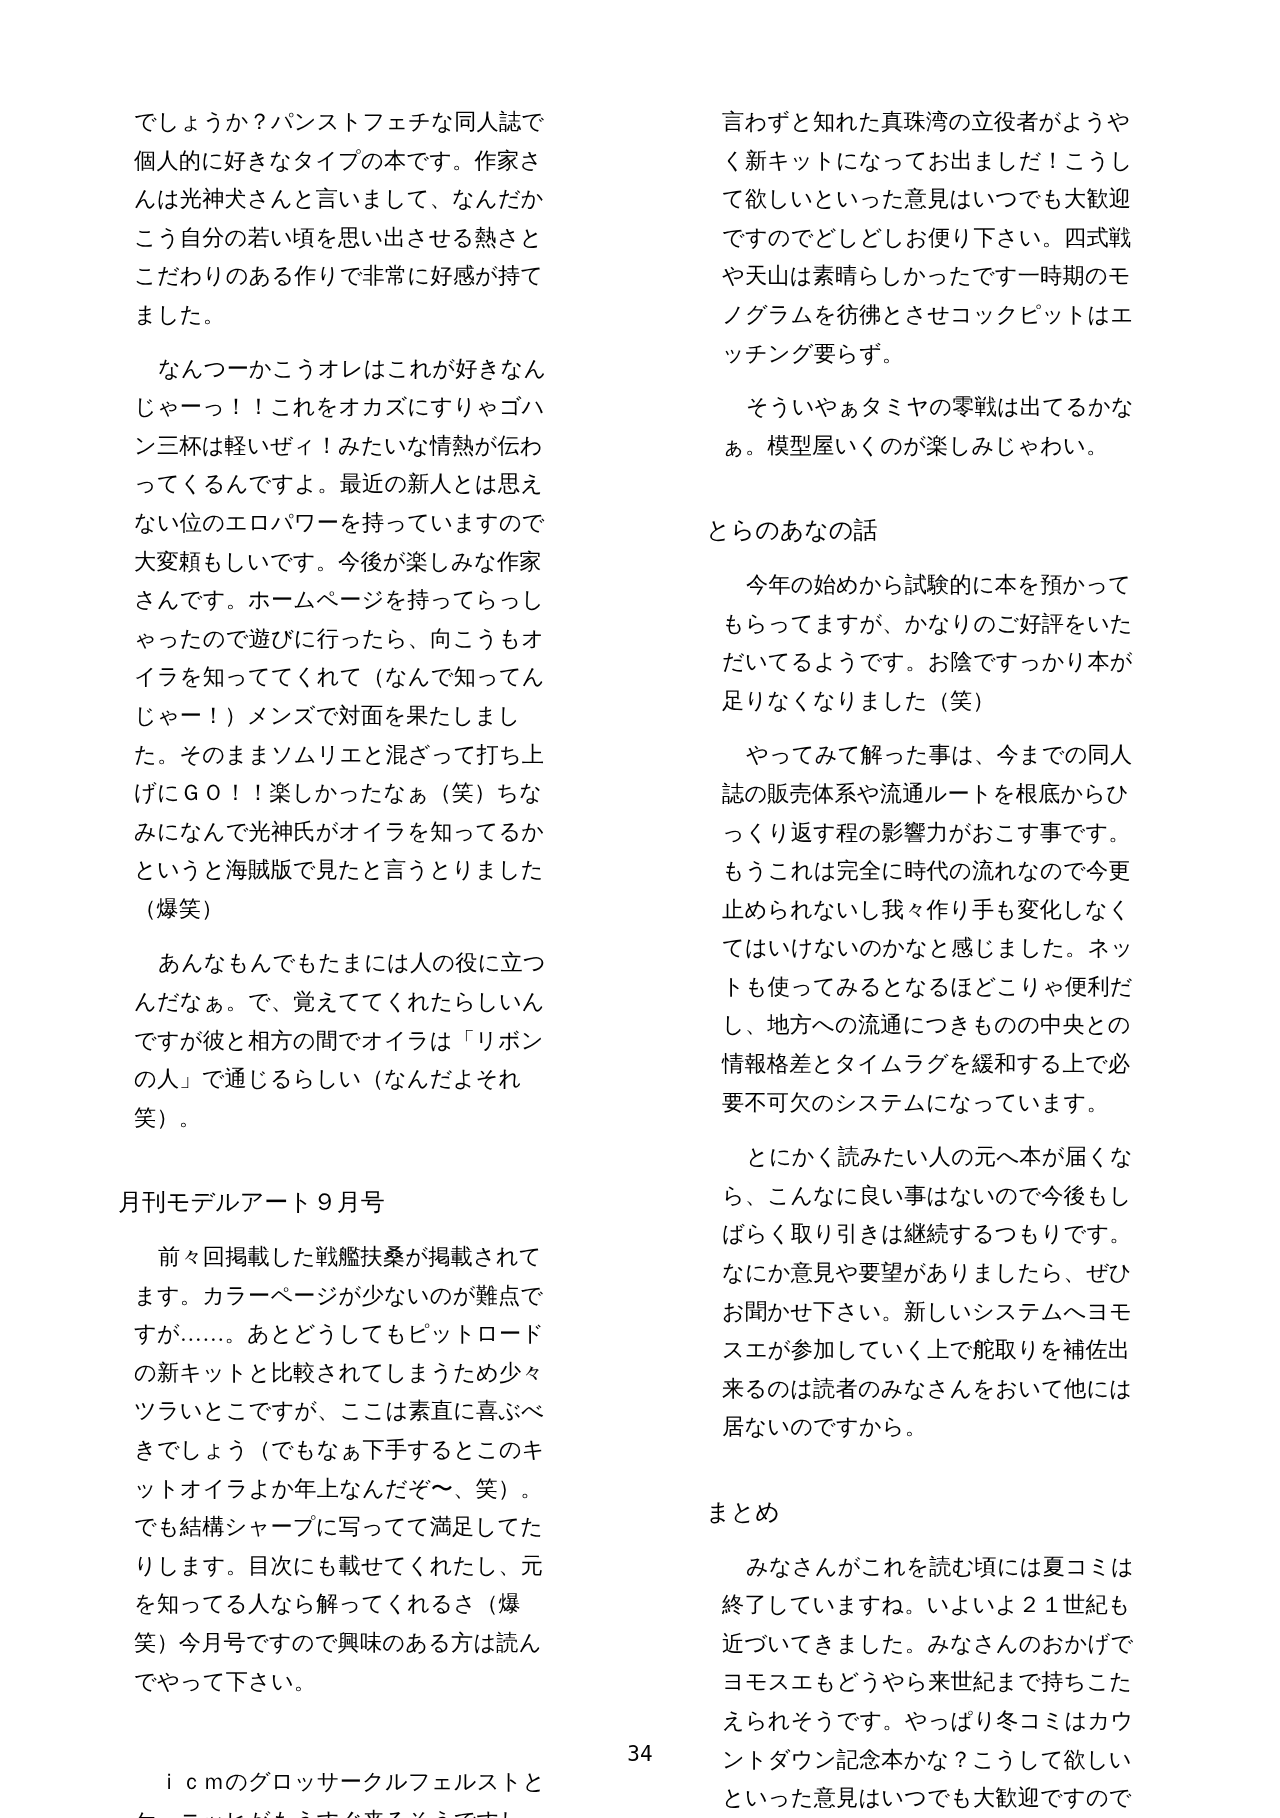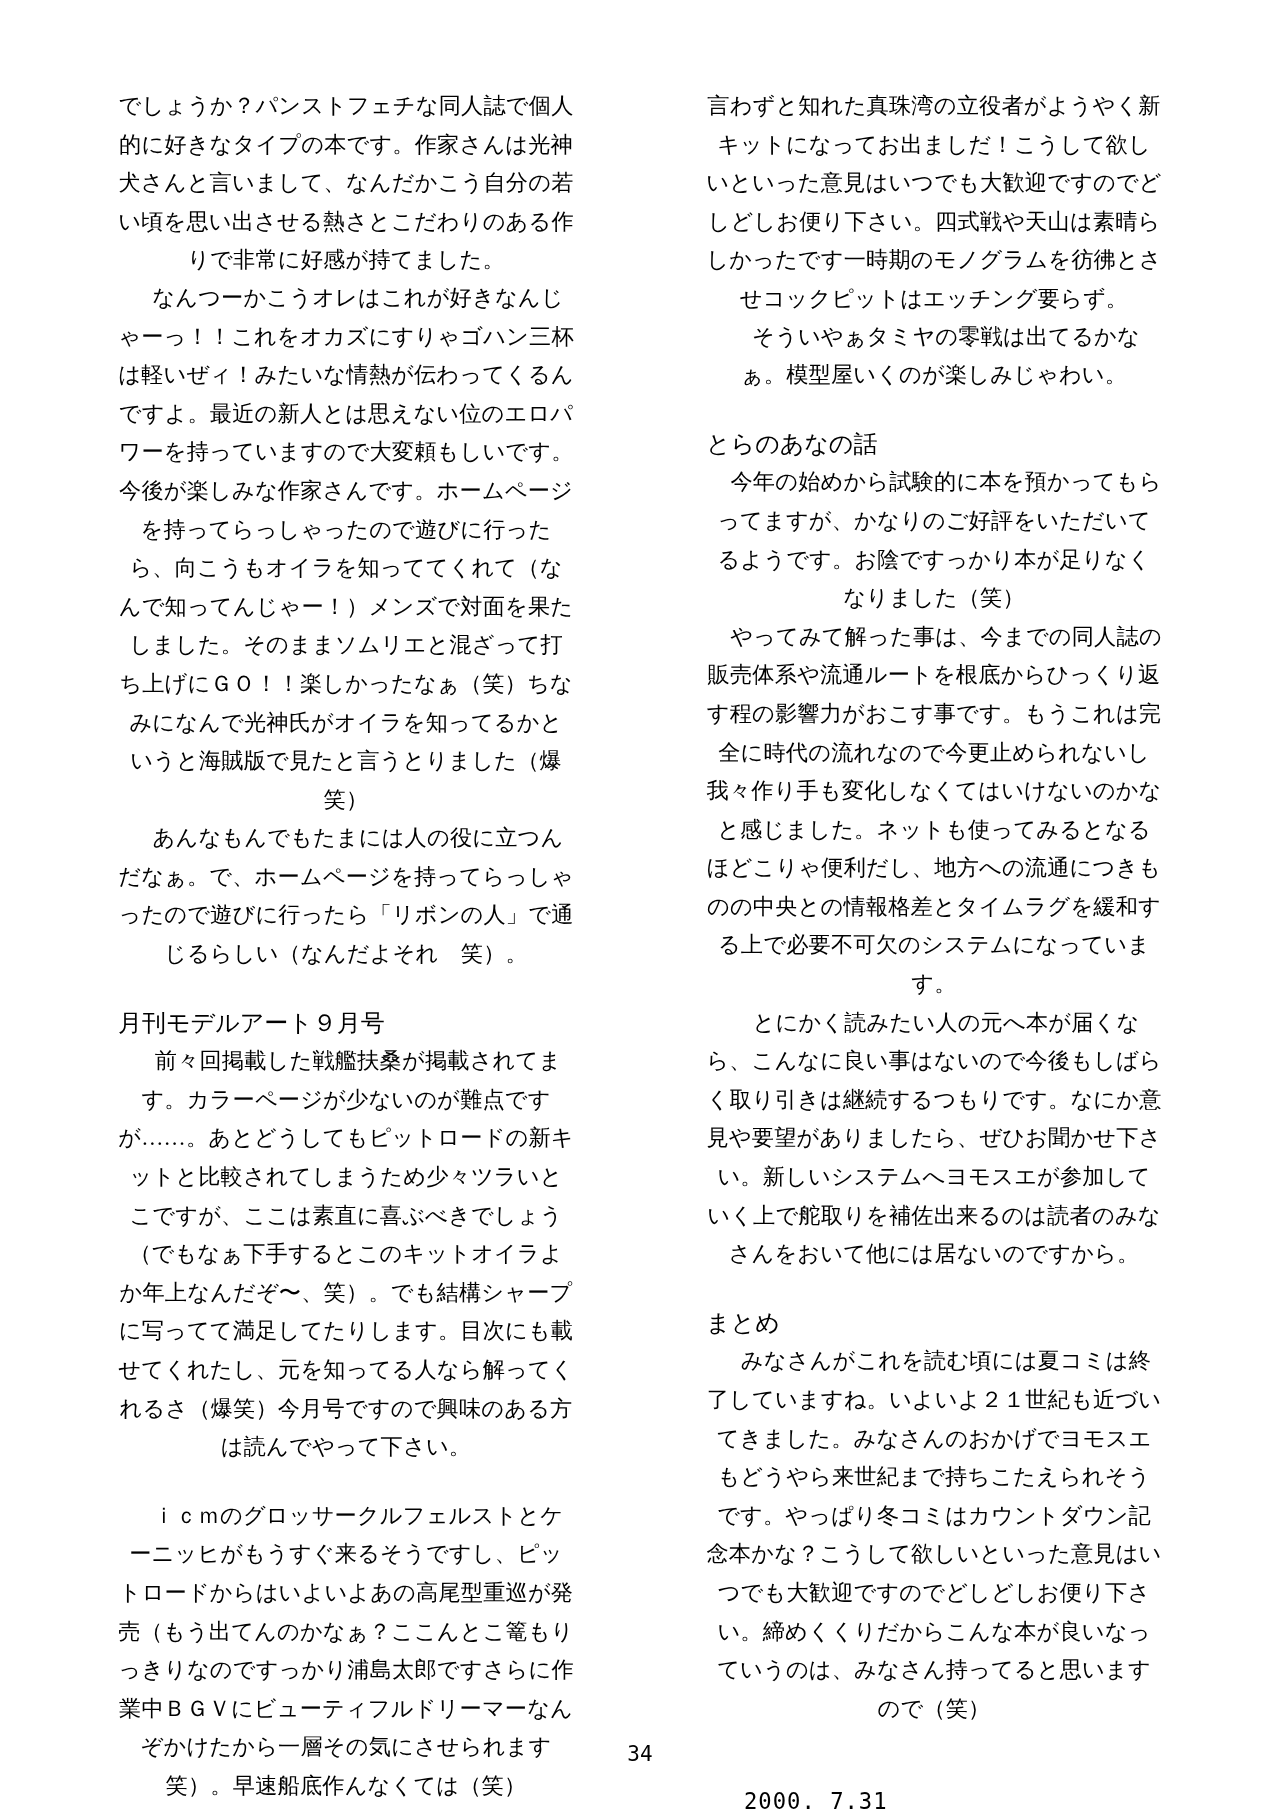--- a/index.html
+++ b/index.html
@@ -32,25 +32,25 @@
     flex-direction: row;
     justify-content: space-between;
   }
   .col {
     width: 456px;
   }
   .col-right {
     width: 456px;
   }
   p.para {
-    margin: 0;
+    margin: 16px;
     font-size: 22.2px;
     line-height: 38.6px;
     letter-spacing: 0.2px;
-    text-align: center;
+    text-align: left;
     font-weight: 500;
     word-break: break-all;
   }
   p.indent {
     text-indent: 24px;
     font-family: Liberation Serif, serif;
   }
   .heading {
     margin: 0;
     font-size: 24px;
@@ -87,21 +87,21 @@
 </head>
 <body>
 
 <div class="page">
 
   <div class="columns">
 
     <div class="col">
       <p class="para">でしょうか？パンストフェチな同人誌で個人的に好きなタイプの本です。作家さんは光神犬さんと言いまして、なんだかこう自分の若い頃を思い出させる熱さとこだわりのある作りで非常に好感が持てました。</p>
       <p class="para indent">なんつーかこうオレはこれが好きなんじゃーっ！！これをオカズにすりゃゴハン三杯は軽いぜィ！みたいな情熱が伝わってくるんですよ。最近の新人とは思えない位のエロパワーを持っていますので大変頼もしいです。今後が楽しみな作家さんです。ホームページを持ってらっしゃったので遊びに行ったら、向こうもオイラを知っててくれて（なんで知ってんじゃー！）メンズで対面を果たしました。そのままソムリエと混ざって打ち上げにＧＯ！！楽しかったなぁ（笑）ちなみになんで光神氏がオイラを知ってるかというと海賊版で見たと言うとりました（爆笑）</p>
-      <p class="para indent">あんなもんでもたまには人の役に立つんだなぁ。で、ホームページを持ってらっしゃったので遊びに行ったら「リボンの人」で通じるらしい（なんだよそれ　笑）。</p>
+      <p class="para indent">あんなもんでもたまには人の役に立つんだなぁ。で、覚えててくれたらしいんですが彼と相方の間でオイラは「リボンの人」で通じるらしい（なんだよそれ　笑）。</p>
       <div class="gap-md"></div>
       <p class="heading">月刊モデルアート９月号</p>
       <p class="para indent">前々回掲載した戦艦扶桑が掲載されてます。カラーページが少ないのが難点ですが……。あとどうしてもピットロードの新キットと比較されてしまうため少々ツラいとこですが、ここは素直に喜ぶべきでしょう（でもなぁ下手するとこのキットオイラよか年上なんだぞ〜、笑）。でも結構シャープに写ってて満足してたりします。目次にも載せてくれたし、元を知ってる人なら解ってくれるさ（爆笑）今月号ですので興味のある方は読んでやって下さい。</p>
       <div class="gap-md"></div>
       <p class="para indent">ｉｃｍのグロッサークルフェルストとケーニッヒがもうすぐ来るそうですし、ピットロードからはいよいよあの高尾型重巡が発売（もう出てんのかなぁ？ここんとこ篭もりっきりなのですっかり浦島太郎ですさらに作業中ＢＧＶにビューティフルドリーマーなんぞかけたから一層その気にさせられます　笑）。早速船底作んなくては（笑）</p>
 
     </div>
 
     <div class="col-right">
       <p class="para">言わずと知れた真珠湾の立役者がようやく新キットになってお出ましだ！こうして欲しいといった意見はいつでも大歓迎ですのでどしどしお便り下さい。四式戦や天山は素晴らしかったです一時期のモノグラムを彷彿とさせコックピットはエッチング要らず。</p>

